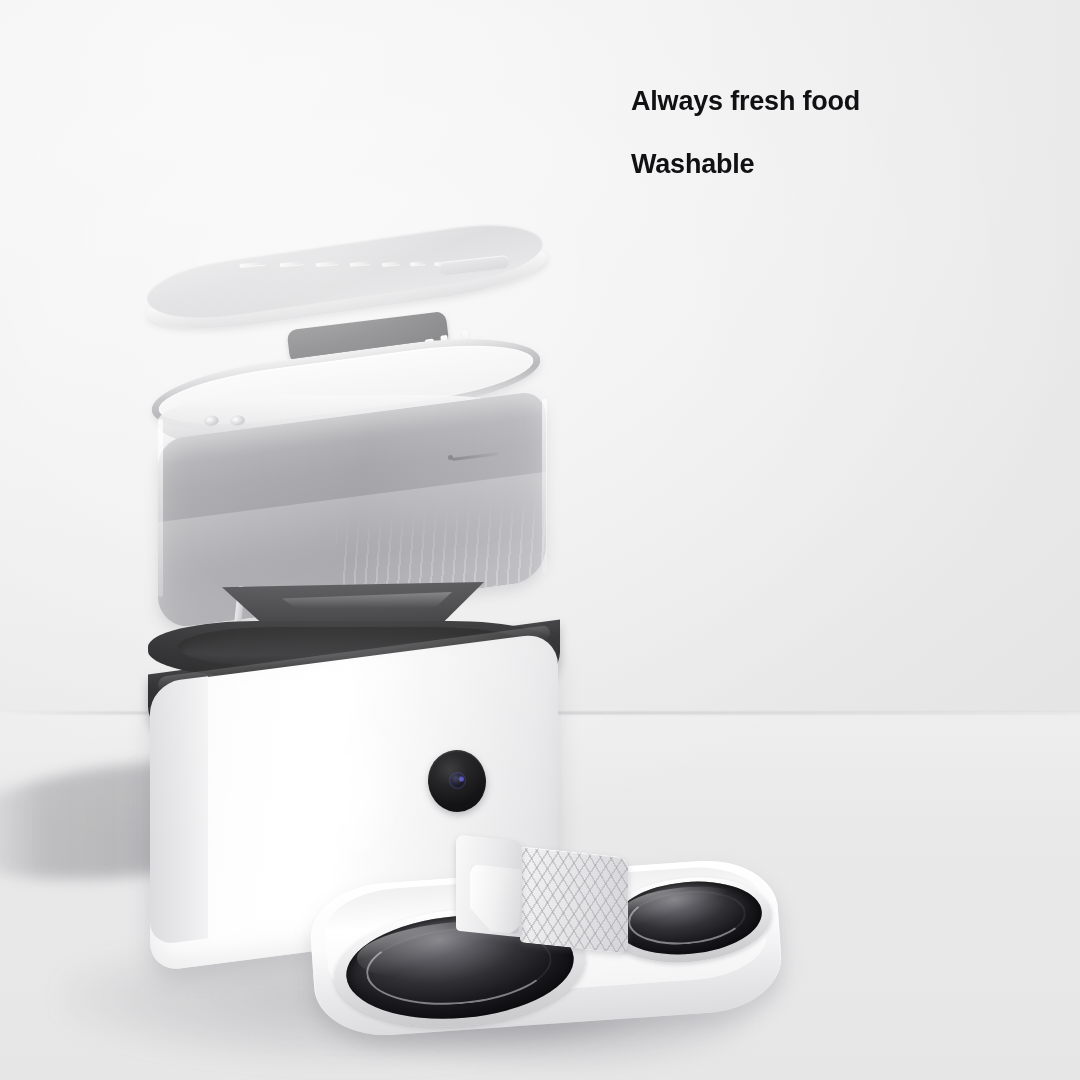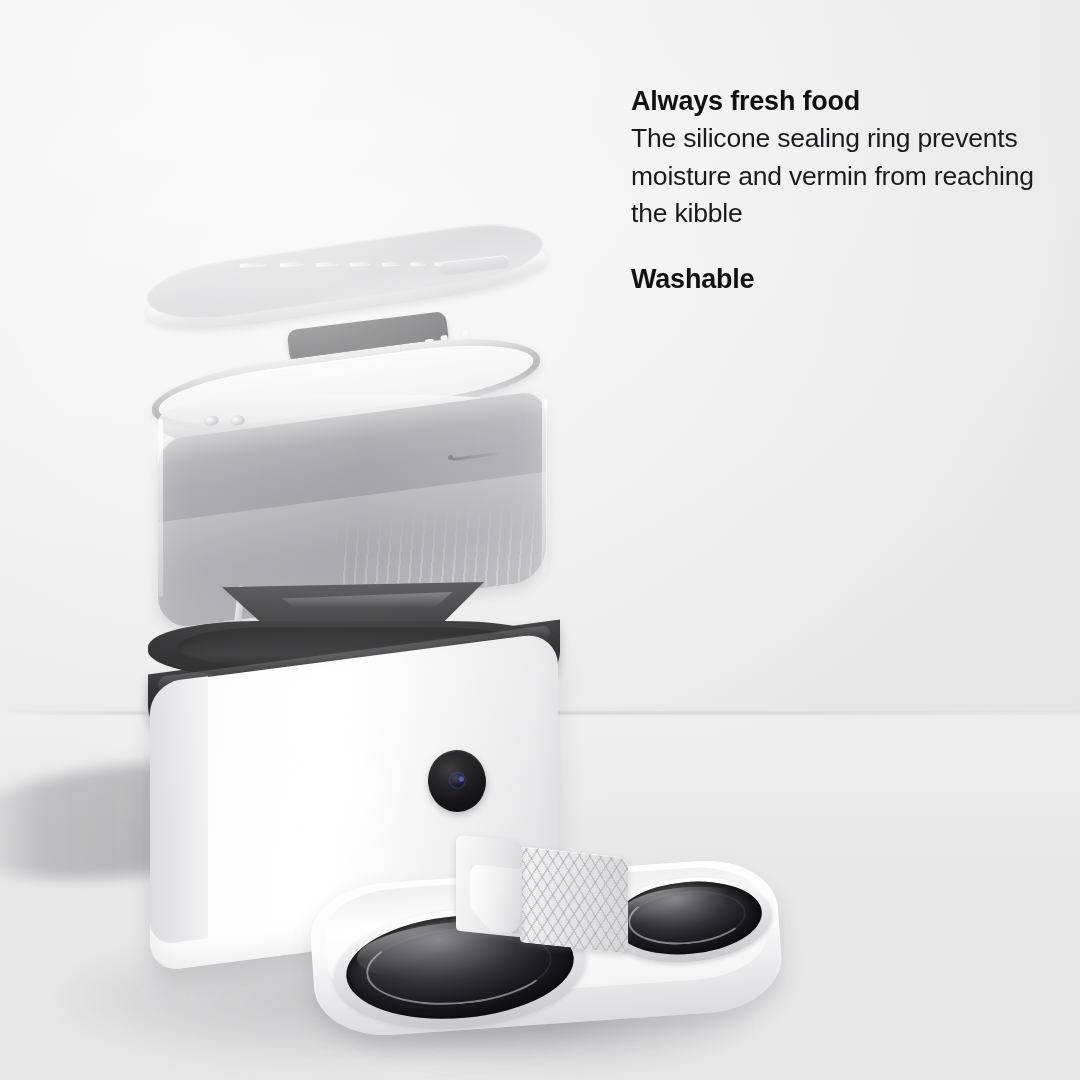--- a/index.html
+++ b/index.html
@@ -508,21 +508,20 @@
     </div>
 
   </div>
 
   <div class="vignette"></div>
 
   <div id="copy">
 
     <div class="blk">
       <h2 class="h">Always fresh food</h2>
-      <p class="p">The silicone sealing ring prevents moisture and vermin from reaching the kibble</p>
     </div>
 
     <div class="blk">
       <h2 class="h">Washable</h2>
     </div>
 
   </div>
 
 </div>
 

